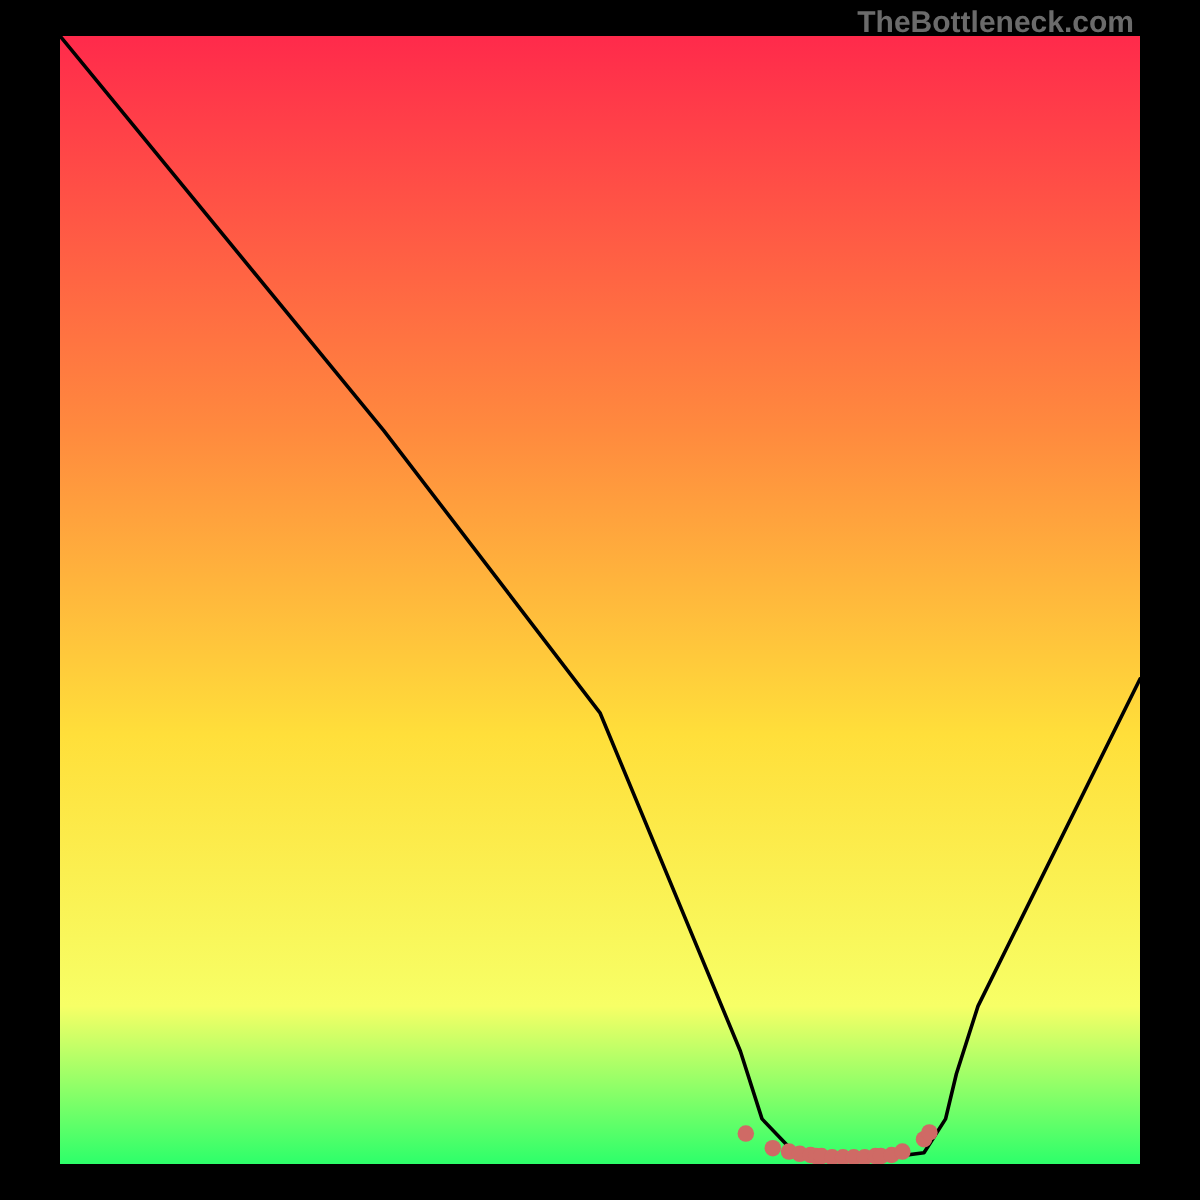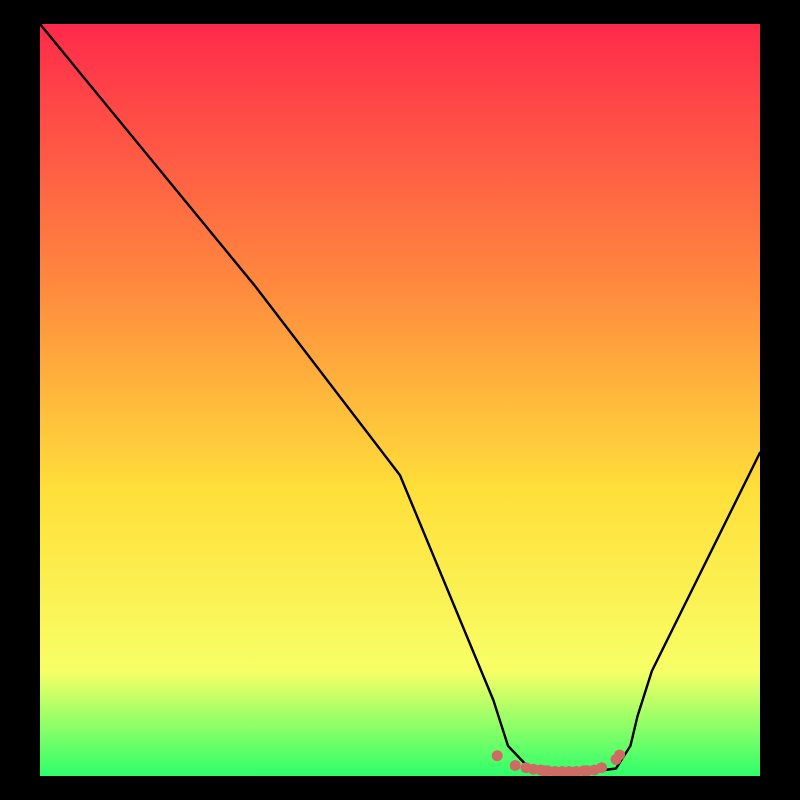--- a/index.html
+++ b/index.html
@@ -37,20 +37,21 @@
   }
   svg {
     display: block;
   }
 </style>
 </head>
 <body>
 
 <div class="frame">
 
+  <div class="watermark">TheBottleneck.com</div>
 
   <div class="plot-area">
     <svg width="720" height="752" viewBox="0 0 720 752" preserveAspectRatio="none">
       <defs>
         <linearGradient id="bg-grad" x1="0" y1="0" x2="0" y2="1">
           <stop id="g0" offset="0%" stop-color="#ff2a4b"></stop>
           <stop id="g1" offset="35%" stop-color="#ff8a3e"></stop>
           <stop id="g2" offset="62%" stop-color="#ffdf3a"></stop>
           <stop id="g3" offset="86%" stop-color="#f7ff66"></stop>
           <stop id="g4" offset="100%" stop-color="#2dff6a"></stop>

